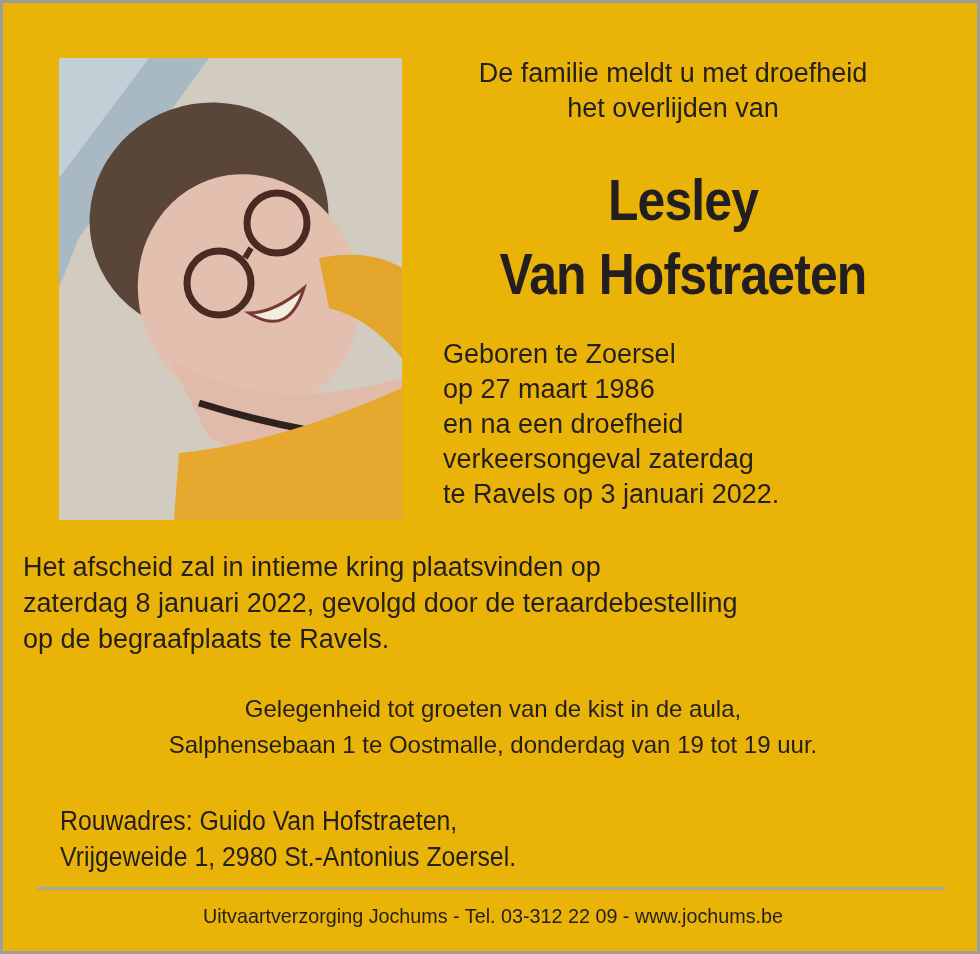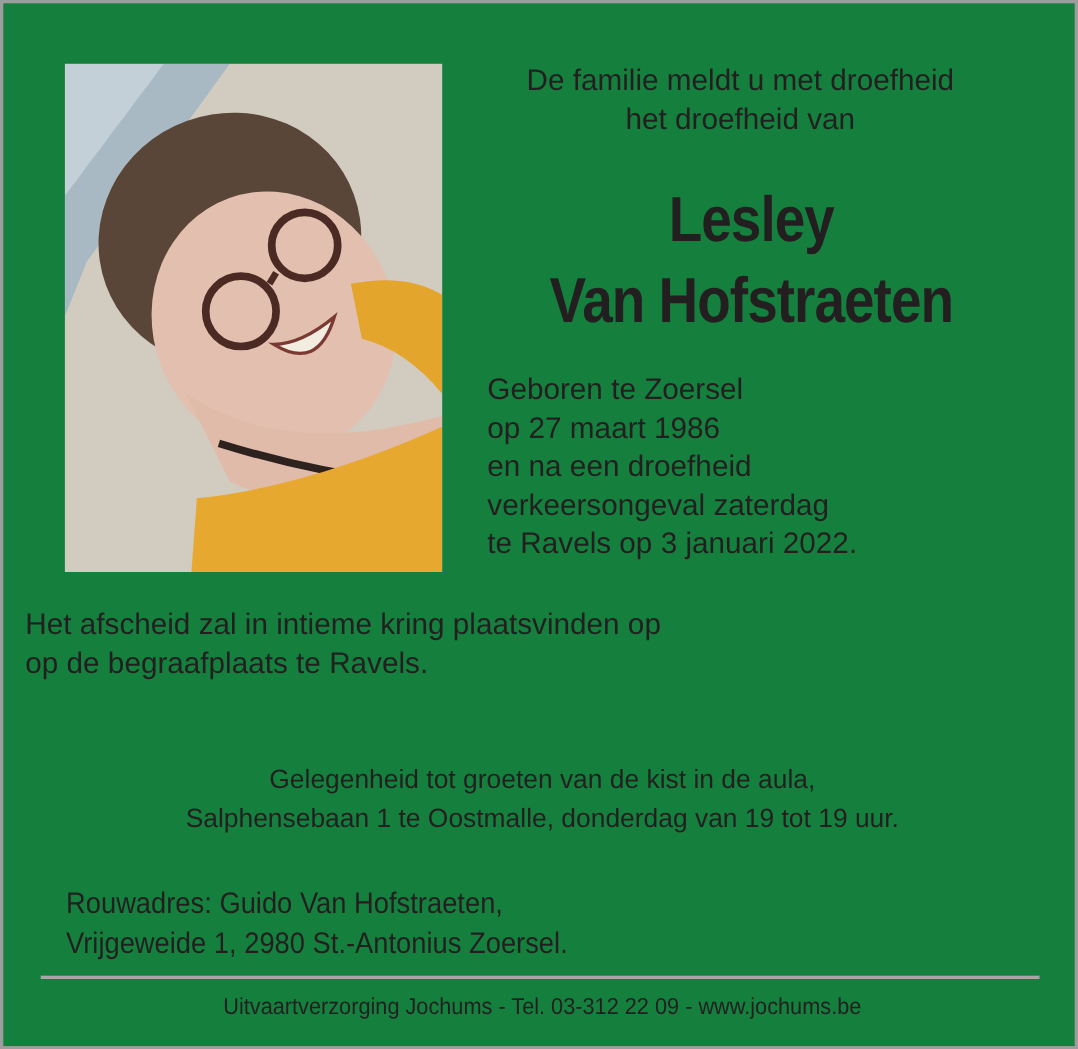--- a/index.html
+++ b/index.html
@@ -1,17 +1,17 @@
 <!DOCTYPE html>
 <html><head>
   <meta charset="utf-8">
   <style>
     html, body { margin: 0; padding: 0; background: #9d9d9f; }
     body { width: 980px; height: 954px; position: relative; overflow: hidden; font-family: "Liberation Sans", sans-serif; color: #231f20; }
-    .card { position: absolute; left: 3px; top: 3px; width: 974px; height: 948px; background: #15803d; }
+    .card { position: absolute; left: 3px; top: 3px; width: 974px; height: 948px; background: #eab308; }
     .photo { position: absolute; left: 56px; top: 55px; width: 343px; height: 462px; overflow: hidden; background: #cfc8bd; }
     .photo svg { display: block; width: 100%; height: 100%; }
     .intro { position: absolute; left: 420px; top: 53px; width: 500px; text-align: center; font-size: 27px; line-height: 35px; }
     .name { position: absolute; left: 400px; top: 160px; width: 560px; text-align: center; font-family: "Liberation Sans", sans-serif; font-weight: bold; font-size: 58px; line-height: 74px; letter-spacing: -1px; transform: scaleX(0.86); transform-origin: center; }
     .bio { position: absolute; left: 440px; top: 334px; width: 460px; text-align: left; font-size: 27px; line-height: 35px; }
     .ceremony { position: absolute; left: 20px; top: 546px; width: 940px; text-align: left; font-size: 27px; line-height: 36px; }
     .viewing { position: absolute; left: 20px; top: 688px; width: 940px; text-align: center; font-size: 24px; line-height: 36px; }
     .address { position: absolute; left: 57px; top: 800px; width: 700px; font-size: 27px; line-height: 36px; transform: scaleX(0.92); transform-origin: left; }
     .divider { position: absolute; left: 34px; top: 884px; width: 908px; height: 3px; background: #a7a7a9; }
     .footer { position: absolute; left: 20px; top: 899px; width: 940px; text-align: center; font-size: 21px; line-height: 28px; transform: scaleX(0.94); transform-origin: center; }
@@ -36,38 +36,39 @@
       <path d="M190 255 Q230 280 245 230 Q215 255 190 255 Z" fill="#f3ece0" stroke="#7a3a33" stroke-width="3"></path>
       <path d="M110 300 Q200 360 343 320 L343 400 Q240 420 150 380 Z" fill="#e0bba9"></path>
       <path d="M140 345 Q220 370 300 380" stroke="#2d221e" stroke-width="7" fill="none"></path>
       <path d="M120 395 Q220 385 343 330 L343 462 L115 462 Z" fill="#e6a82e"></path>
       <path d="M260 200 Q310 190 343 210 L343 300 Q310 260 270 250 Z" fill="#e3a52c"></path>
     </svg>
   </div>
 
   <div class="intro">
     <span class="line">De familie meldt u met droefheid</span>
-    <span class="line">het droefheid van</span>
+    <span class="line">het overlijden van</span>
   </div>
 
   <div class="name">
     <span class="line">Lesley</span>
     <span class="line">Van Hofstraeten</span>
   </div>
 
   <div class="bio">
     <span class="line">Geboren te Zoersel</span>
     <span class="line">op 27 maart 1986</span>
     <span class="line">en na een droefheid</span>
     <span class="line">verkeersongeval zaterdag</span>
     <span class="line">te Ravels op 3 januari 2022.</span>
   </div>
 
   <div class="ceremony">
     <span class="line">Het afscheid zal in intieme kring plaatsvinden op</span>
+    <span class="line">zaterdag 8 januari 2022, gevolgd door de teraardebestelling</span>
     <span class="line">op de begraafplaats te Ravels.</span>
   </div>
 
   <div class="viewing">
     <span class="line">Gelegenheid tot groeten van de kist in de aula,</span>
     <span class="line">Salphensebaan 1 te Oostmalle, donderdag van 19 tot 19 uur.</span>
   </div>
 
   <div class="address">
     <span class="line">Rouwadres: Guido Van Hofstraeten,</span>

